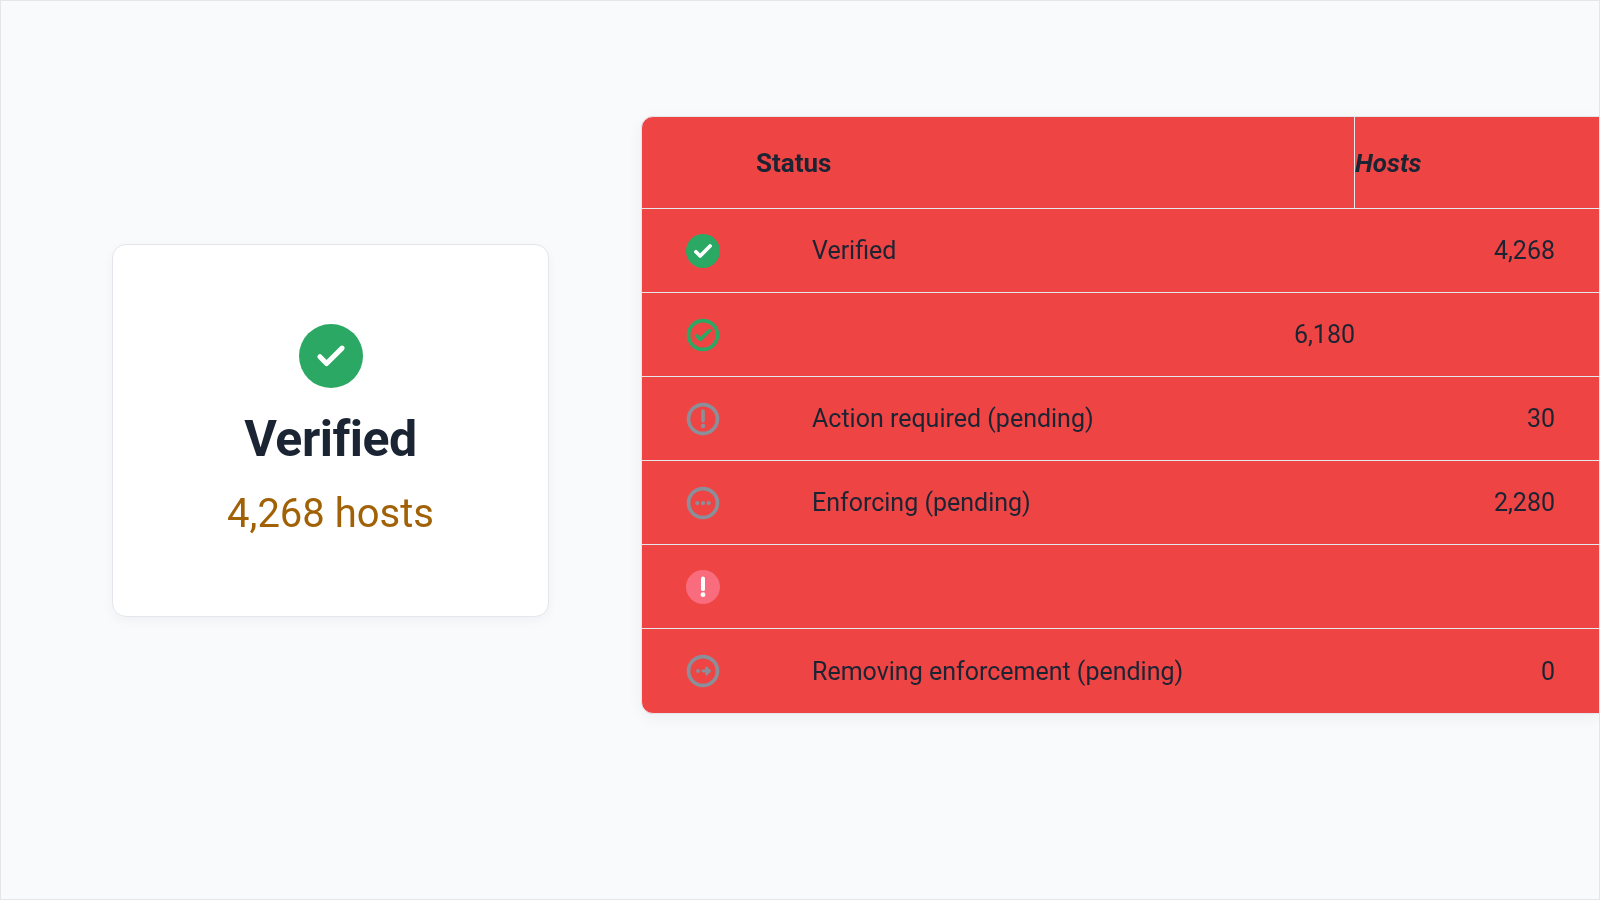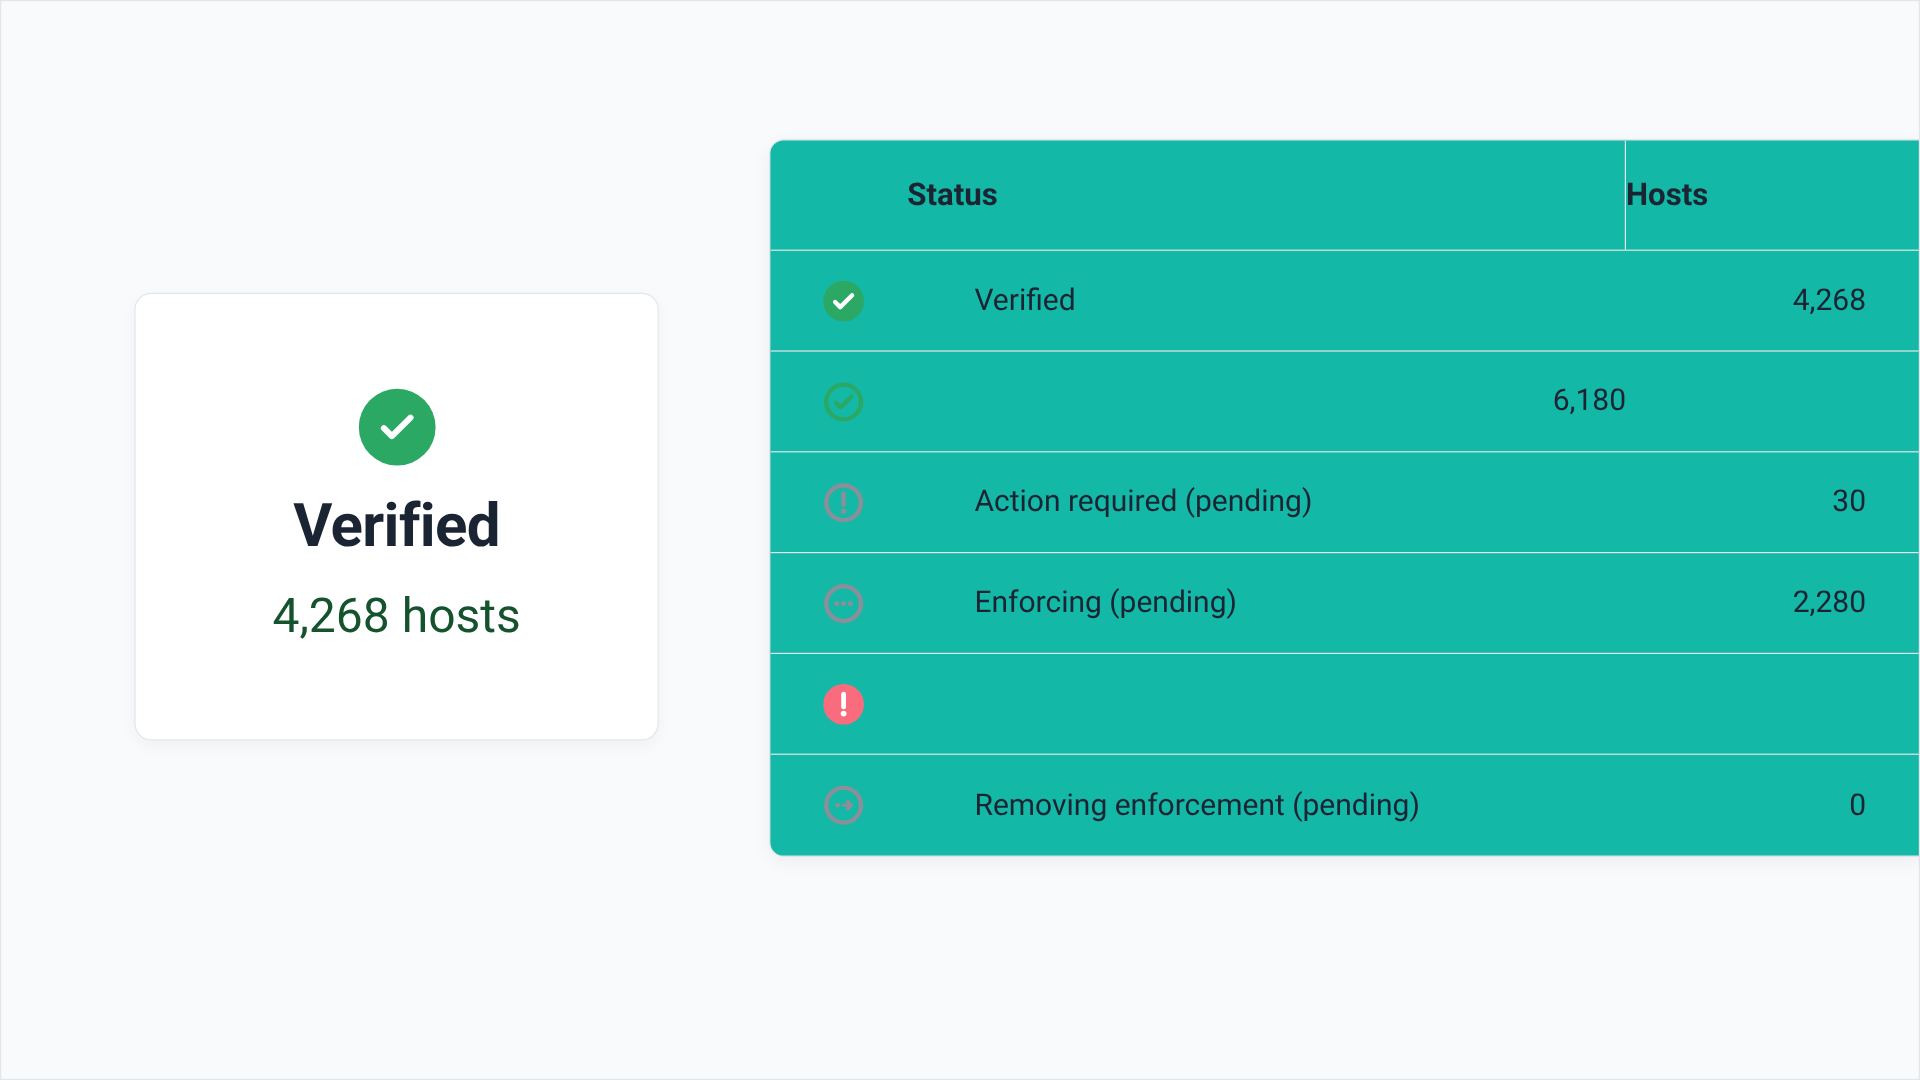--- a/index.html
+++ b/index.html
@@ -44,30 +44,30 @@
   }
   .summary-title {
     font-size: 50px;
     font-weight: 700;
     color: #1b2433;
     letter-spacing: -0.5px;
   }
   .summary-sub {
     font-size: 40px;
     font-weight: 400;
-    color: #14532d;
+    color: #a16207;
   }
 
   
   .status-panel {
     position: absolute;
     left: 640px;
     top: 115px;
     width: 959px;          
-    background: #14b8a6;
+    background: #ef4444;
     border: 1px solid #e3e6ea;
     border-top-left-radius: 12px;
     border-bottom-left-radius: 12px;
     box-shadow: 0 4px 16px rgba(16,24,40,0.05);
     overflow: hidden;
   }
   .status-header, .status-row {
     display: grid;
     grid-template-columns: 70px 1fr 200px;
     align-items: center;
@@ -100,21 +100,21 @@
     align-items: center;
     justify-content: center;
   }
   .row-label, .row-hosts {
     font-size: 25px;
     color: #1b2433;
   }
   .row-label { padding-left: 56px; font-weight: 400; }
   .row-hosts { font-weight: 400; text-align: right; }
   .col-status { }
-  .col-hosts  { text-align: left; }
+  .col-hosts  { text-align: left; font-style: italic; }
 
   
   svg { display: block; }
 </style>
 </head>
 <body>
 
 <div class="stage">
 
   <div class="summary-card">

